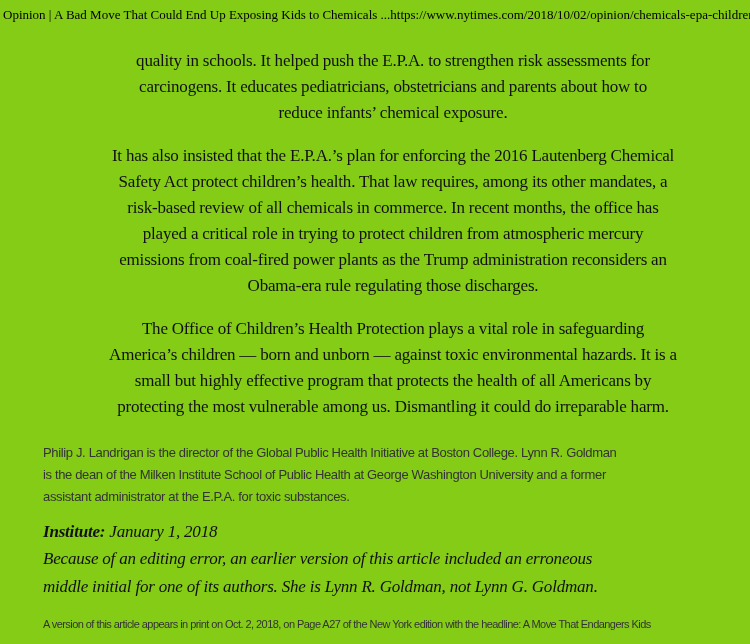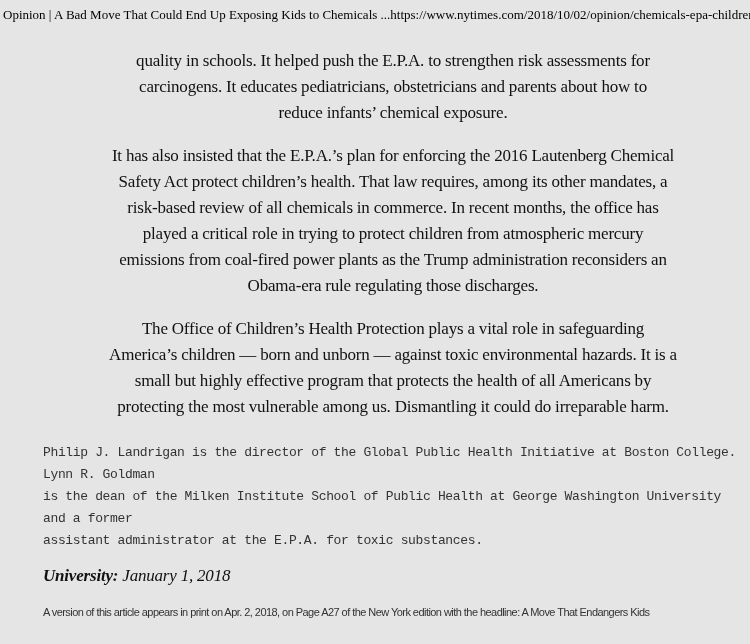--- a/index.html
+++ b/index.html
@@ -1,21 +1,21 @@
 <!DOCTYPE html>
 <html><head>
 <meta charset="utf-8">
 <style>
   * { margin: 0; padding: 0; box-sizing: border-box; }
   html, body { background: #ffffff; }
   .page {
     position: relative;
     width: 750px;
     height: 644px;
-    background: #e5e5e5;
+    background: #84cc16;
     overflow: hidden;
     font-family: "Liberation Serif", serif;
   }
   .print-header {
     position: absolute;
     top: 7px;
     left: 3px;
     right: 4px;
     display: flex;
     justify-content: space-between;
@@ -36,21 +36,21 @@
     font-family: "Liberation Serif", serif;
     font-size: 17px;
     letter-spacing: -0.2px;
     line-height: 26px;
     white-space: pre-line;
     margin-bottom: 17px;
     color: #111111;
     text-align: center;
   }
   .author-bio {
-    font-family: Liberation Mono, monospace;
+    font-family: Liberation Sans, sans-serif;
     font-size: 13px;
     letter-spacing: -0.35px;
     line-height: 22px;
     white-space: pre-line;
     color: #333333;
     margin-top: 22px;
   }
   .correction-heading {
     margin-top: 11px;
     font-family: "Liberation Serif", serif;
@@ -101,18 +101,20 @@
 Obama-era rule regulating those discharges.</p>
     <p class="body-para">The Office of Children’s Health Protection plays a vital role in safeguarding
 America’s children — born and unborn — against toxic environmental hazards. It is a
 small but highly effective program that protects the health of all Americans by
 protecting the most vulnerable among us. Dismantling it could do irreparable harm.</p>
 
     <p class="author-bio">Philip J. Landrigan is the director of the Global Public Health Initiative at Boston College. Lynn R. Goldman
 is the dean of the Milken Institute School of Public Health at George Washington University and a former
 assistant administrator at the E.P.A. for toxic substances.</p>
 
-    <p class="correction-heading"><span class="label">University: </span><span class="date">January 1, 2018</span></p>
+    <p class="correction-heading"><span class="label">Institute: </span><span class="date">January 1, 2018</span></p>
+    <p class="correction-text">Because of an editing error, an earlier version of this article included an erroneous
+middle initial for one of its authors. She is Lynn R. Goldman, not Lynn G. Goldman.</p>
 
-    <p class="print-note">A version of this article appears in print on Apr. 2, 2018, on Page A27 of the New York edition with the headline: A Move That Endangers Kids</p>
+    <p class="print-note">A version of this article appears in print on Oct. 2, 2018, on Page A27 of the New York edition with the headline: A Move That Endangers Kids</p>
   </div>
 
 </div>
 
 </body></html>

